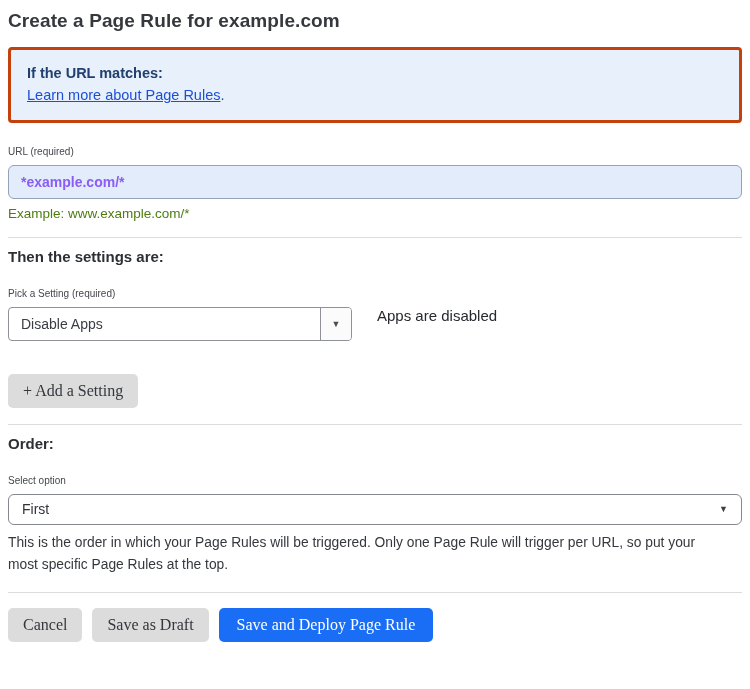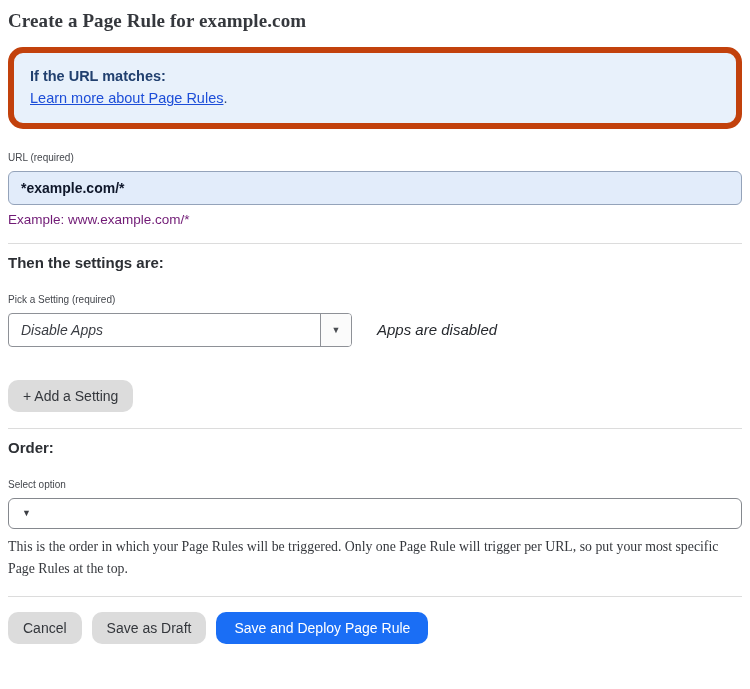--- a/index.html
+++ b/index.html
@@ -10,27 +10,26 @@
     font-family: "Liberation Sans", sans-serif;
     color: #36393f;
     padding: 10px 8px 0 8px;
     overflow: hidden;
   }
   .page-title {
     font-size: 19px;
     font-weight: 700;
     color: #35383d;
     letter-spacing: 0.1px;
-    font-family: Liberation Serif, serif;
   }
   .info-box {
     margin-top: 15px;
     background: #e8f1fb;
-    border: 6px solid #c2410c;
-    border-radius: 15px;
+    border: 3px solid #c2410c;
+    border-radius: 4px;
     padding: 12px 16px 13px 16px;
     color: #2a4677;
     font-size: 14.5px;
     line-height: 1.55;
   }
   .info-box .info-heading {
     font-weight: 700;
     color: #21406f;
   }
   .info-link {
@@ -48,44 +47,42 @@
     width: 100%;
     height: 32px;
     margin-top: 8px;
     background: #e2ecfa;
     border: 1px solid #94a3ba;
     border-radius: 6px;
     padding: 16px 12px;
     font-family: "Liberation Sans", sans-serif;
     font-size: 14px;
     font-weight: 600;
-    color: #0f172a;
+    color: #8b5cf6;
     outline: none;
   }
   .hint-text {
     margin-top: 7px;
     font-size: 13.5px;
-    color: #701a75;
+    color: #4d7c0f;
   }
   .divider {
     border: none;
     border-top: 1px solid #dcdcdc;
     margin-top: 16px;
   }
   .section-heading {
     margin-top: 10px;
     font-size: 15px;
     font-weight: 700;
     color: #2c2f34;
   }
   .setting-row {
     margin-top: 8px;
     display: flex;
-    align-items: center;
-    font-style: italic;
   }
   .setting-select {
     width: 344px;
     height: 34px;
     border: 1px solid #8e9197;
     border-radius: 4px;
     background: #ffffff;
     display: flex;
     align-items: stretch;
     cursor: pointer;
@@ -110,23 +107,23 @@
     color: #4a4d52;
   }
   .setting-status {
     margin-left: 25px;
     font-size: 15px;
     color: #26292e;
   }
   .btn {
     display: inline-block;
     border: none;
-    border-radius: 10px;
-    font-family: Liberation Sans, sans-serif;
-    font-size: 14px;
+    border-radius: 5px;
+    font-family: Liberation Serif, serif;
+    font-size: 16px;
     padding: 8px 15px;
     cursor: pointer;
     color: #34373c;
     background: #dcdcdc;
   }
   .btn-add-setting { margin-top: 33px; }
   .order-select {
     margin-top: 8px;
     width: 100%;
     height: 31px;
@@ -146,21 +143,20 @@
   .order-select .select-arrow {
     font-size: 9px;
     color: #3c3f44;
   }
   .order-help {
     margin-top: 7px;
     font-size: 13.8px;
     line-height: 1.6;
     color: #35383d;
     max-width: 720px;
-    font-family: Liberation Serif, serif;
   }
   .footer-bar {
     margin-top: 15px;
     display: flex;
     align-items: center;
   }
   .footer-bar .btn { margin-right: 10px; }
   .btn-primary {
     background: #1a6ef5;
     color: #ffffff;
@@ -197,20 +193,21 @@
 </div>
 
 <button class="btn btn-add-setting">+ Add a Setting</button>
 
 <hr class="divider">
 
 <div class="section-heading">Order:</div>
 
 <div class="field-label">Select option</div>
 <div class="order-select">
+  <span class="select-value">First</span>
   <span class="select-arrow">▼</span>
 </div>
 <div class="order-help">This is the order in which your Page Rules will be triggered. Only one Page Rule will trigger per URL, so put your most specific Page Rules at the top.</div>
 
 <hr class="divider">
 
 <div class="footer-bar">
   <button class="btn">Cancel</button>
   <button class="btn">Save as Draft</button>
   <button class="btn btn-primary">Save and Deploy Page Rule</button>

